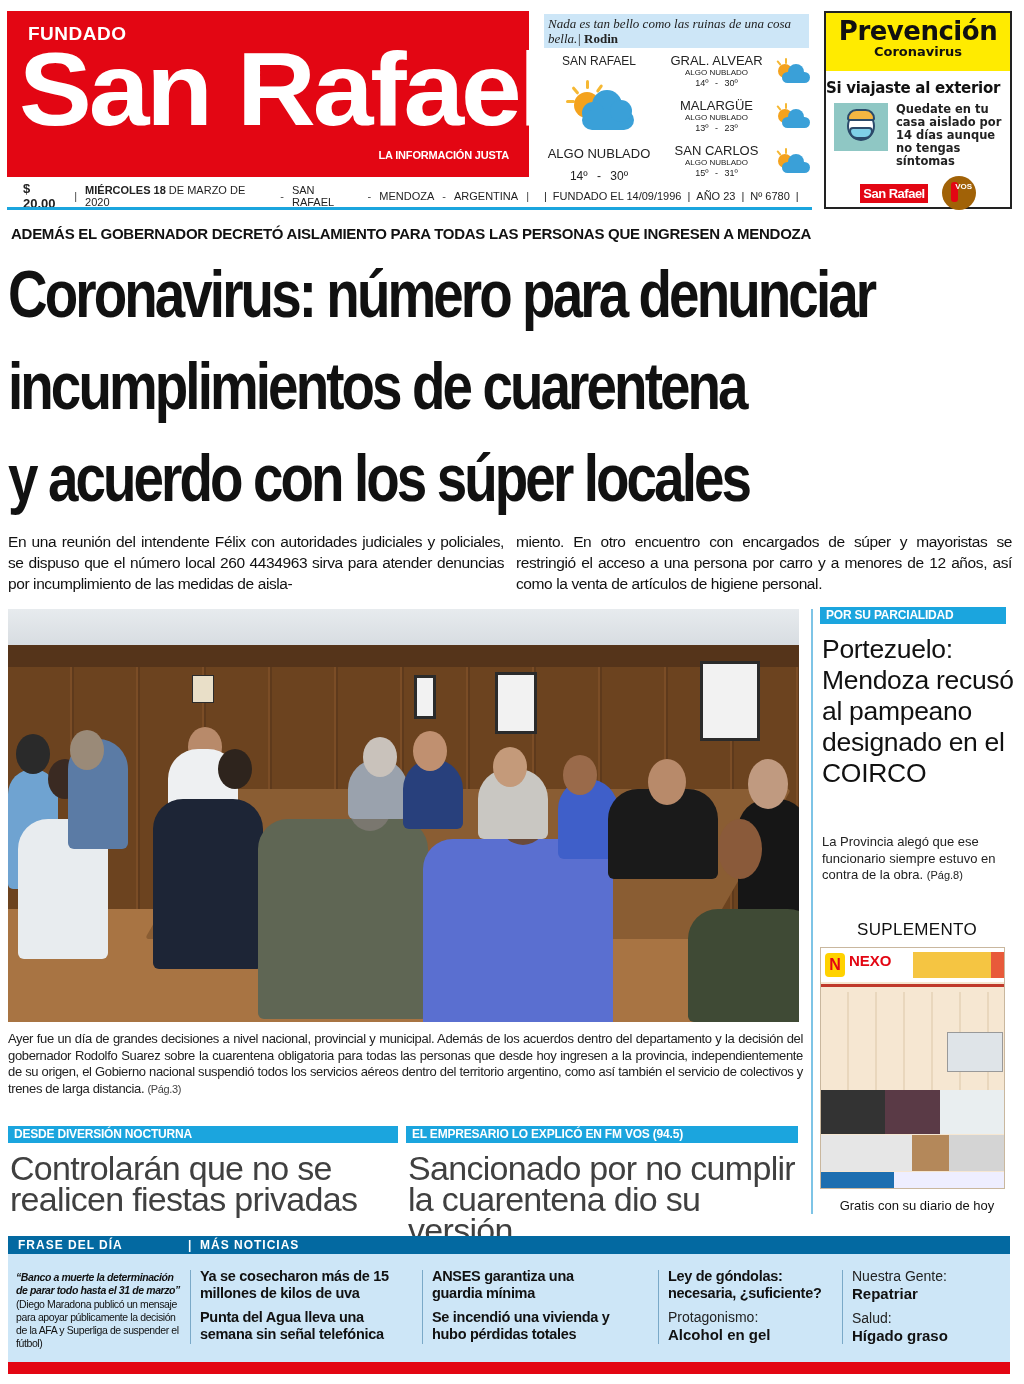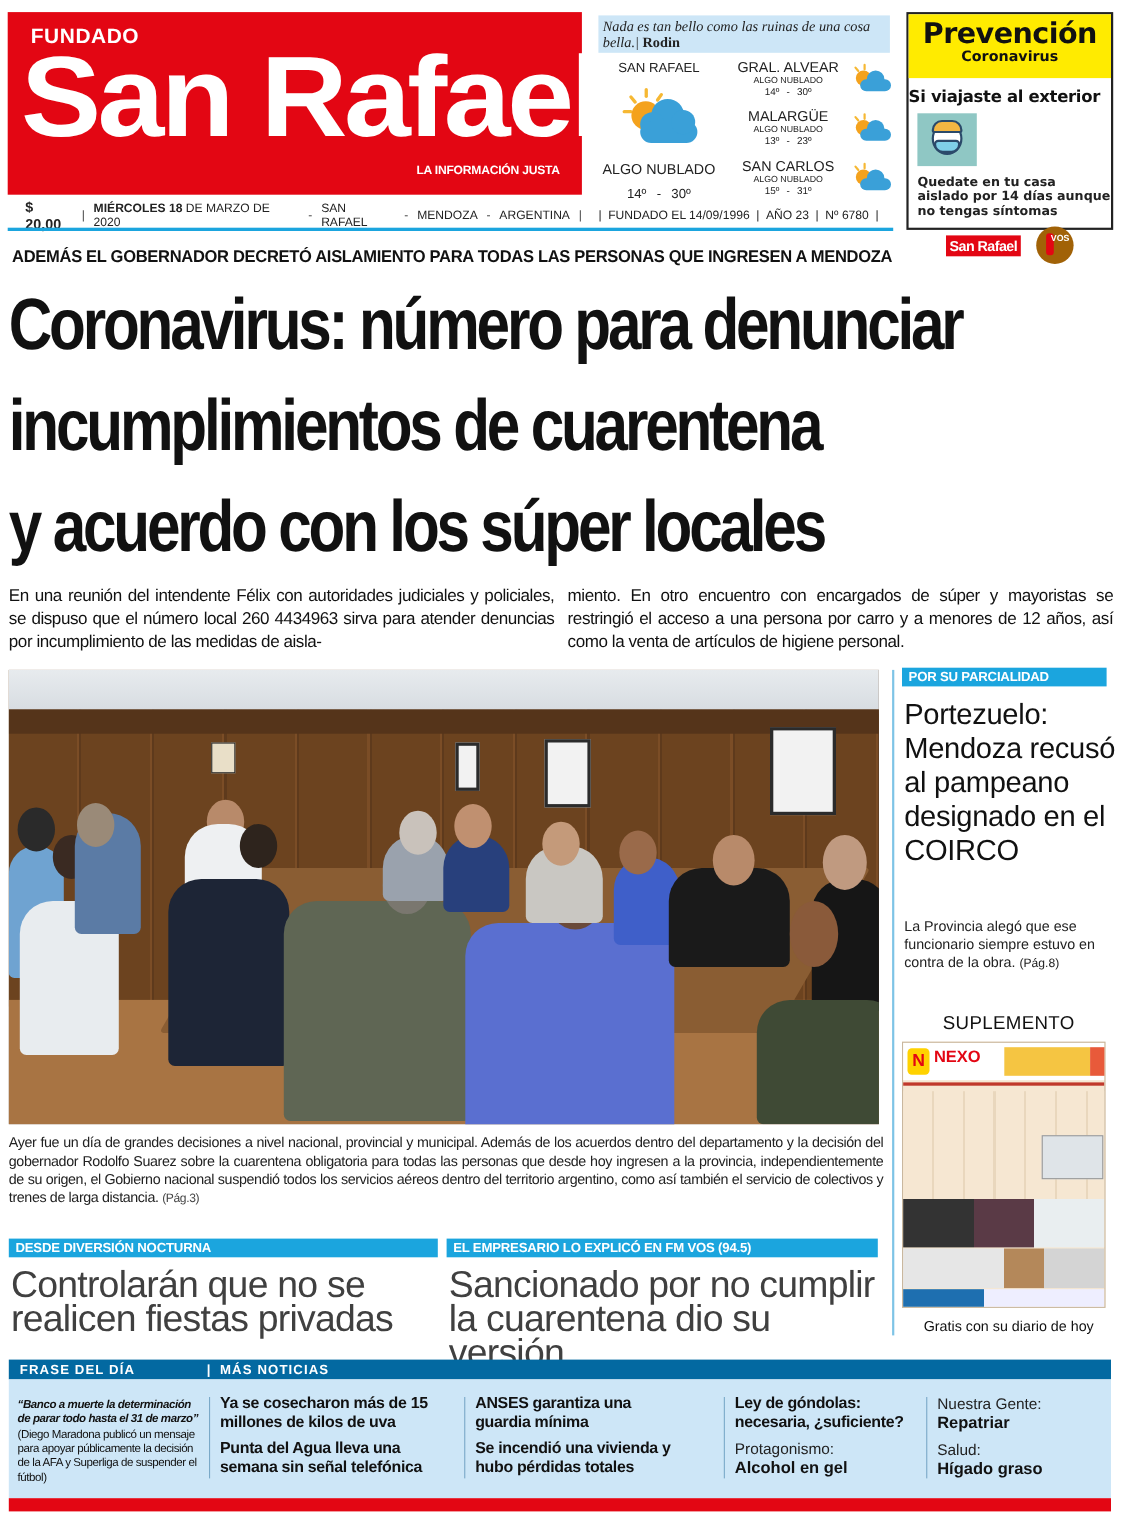--- a/index.html
+++ b/index.html
@@ -41,21 +41,21 @@
   .cloudsun .cloud { position: absolute; background: #3aa0d8; border-radius: 40px; }
   .cloudsun .puff { position: absolute; background: #3aa0d8; border-radius: 50%; }
   .cloudsun .ray { position: absolute; background: #f6b833; border-radius: 2px; }
 
   
   .prev { position: absolute; left: 824px; top: 11px; width: 188px; height: 198px; border: 2px solid #222; background: #fff; }
   .prev .top { background: #ffeb00; height: 58px; text-align: center; padding-top: 5px; }
   .prev .top .h { font-weight: 700; font-size: 26px; line-height: 27px; letter-spacing: -0.5px; color: #111; font-family: "DejaVu Sans", sans-serif; }
   .prev .top .s { font-weight: 700; font-size: 13px; line-height: 14px; font-family: "DejaVu Sans", sans-serif; }
   .prev .line1 { text-align: left; font-weight: 700; font-size: 15px; margin-top: 8px; font-family: "DejaVu Sans", sans-serif; letter-spacing: -0.3px; }
-  .prev .body { display: flex; gap: 8px; margin: 6px 0 0 8px; flex-direction: column; }
+  .prev .body { display: flex; gap: 8px; margin: 6px 0 0 8px; }
   .prev .maskimg { width: 54px; height: 48px; background: #8fc7c4; position: relative; flex: none; }
   .prev .maskimg .face { position: absolute; left: 13px; top: 8px; width: 28px; height: 30px; border-radius: 50%; background: #fff; border: 2px solid #2b4a6a; }
   .prev .maskimg .hair { position: absolute; left: 13px; top: 6px; width: 28px; height: 12px; border-radius: 14px 14px 4px 4px; background: #f4b642; border: 2px solid #2b4a6a; }
   .prev .maskimg .mask { position: absolute; left: 15px; top: 24px; width: 24px; height: 12px; border-radius: 4px 4px 8px 8px; background: #7fd0e8; border: 2px solid #2b4a6a; }
   .prev .txt { font-family: "DejaVu Sans", sans-serif; font-weight: 700; font-size: 11.5px; line-height: 13px; color: #222; }
   .prev .logos { display: flex; justify-content: center; align-items: center; gap: 14px; margin-top: 8px; }
   .prev .logo-sr { background: #e30613; color: #fff; font-weight: 700; font-size: 13px; padding: 2px 3px; letter-spacing: -0.5px; }
   .prev .logo-vos { width: 34px; height: 34px; border-radius: 50%; background: #a16207; color: #fff; font-size: 8px; font-weight: 700; text-align: center; line-height: 10px; padding-top: 6px; position: relative; }
   .prev .logo-vos::before { content: ""; position: absolute; left: 9px; top: 6px; width: 7px; height: 20px; background: #e30613; border-radius: 3px; }
 

